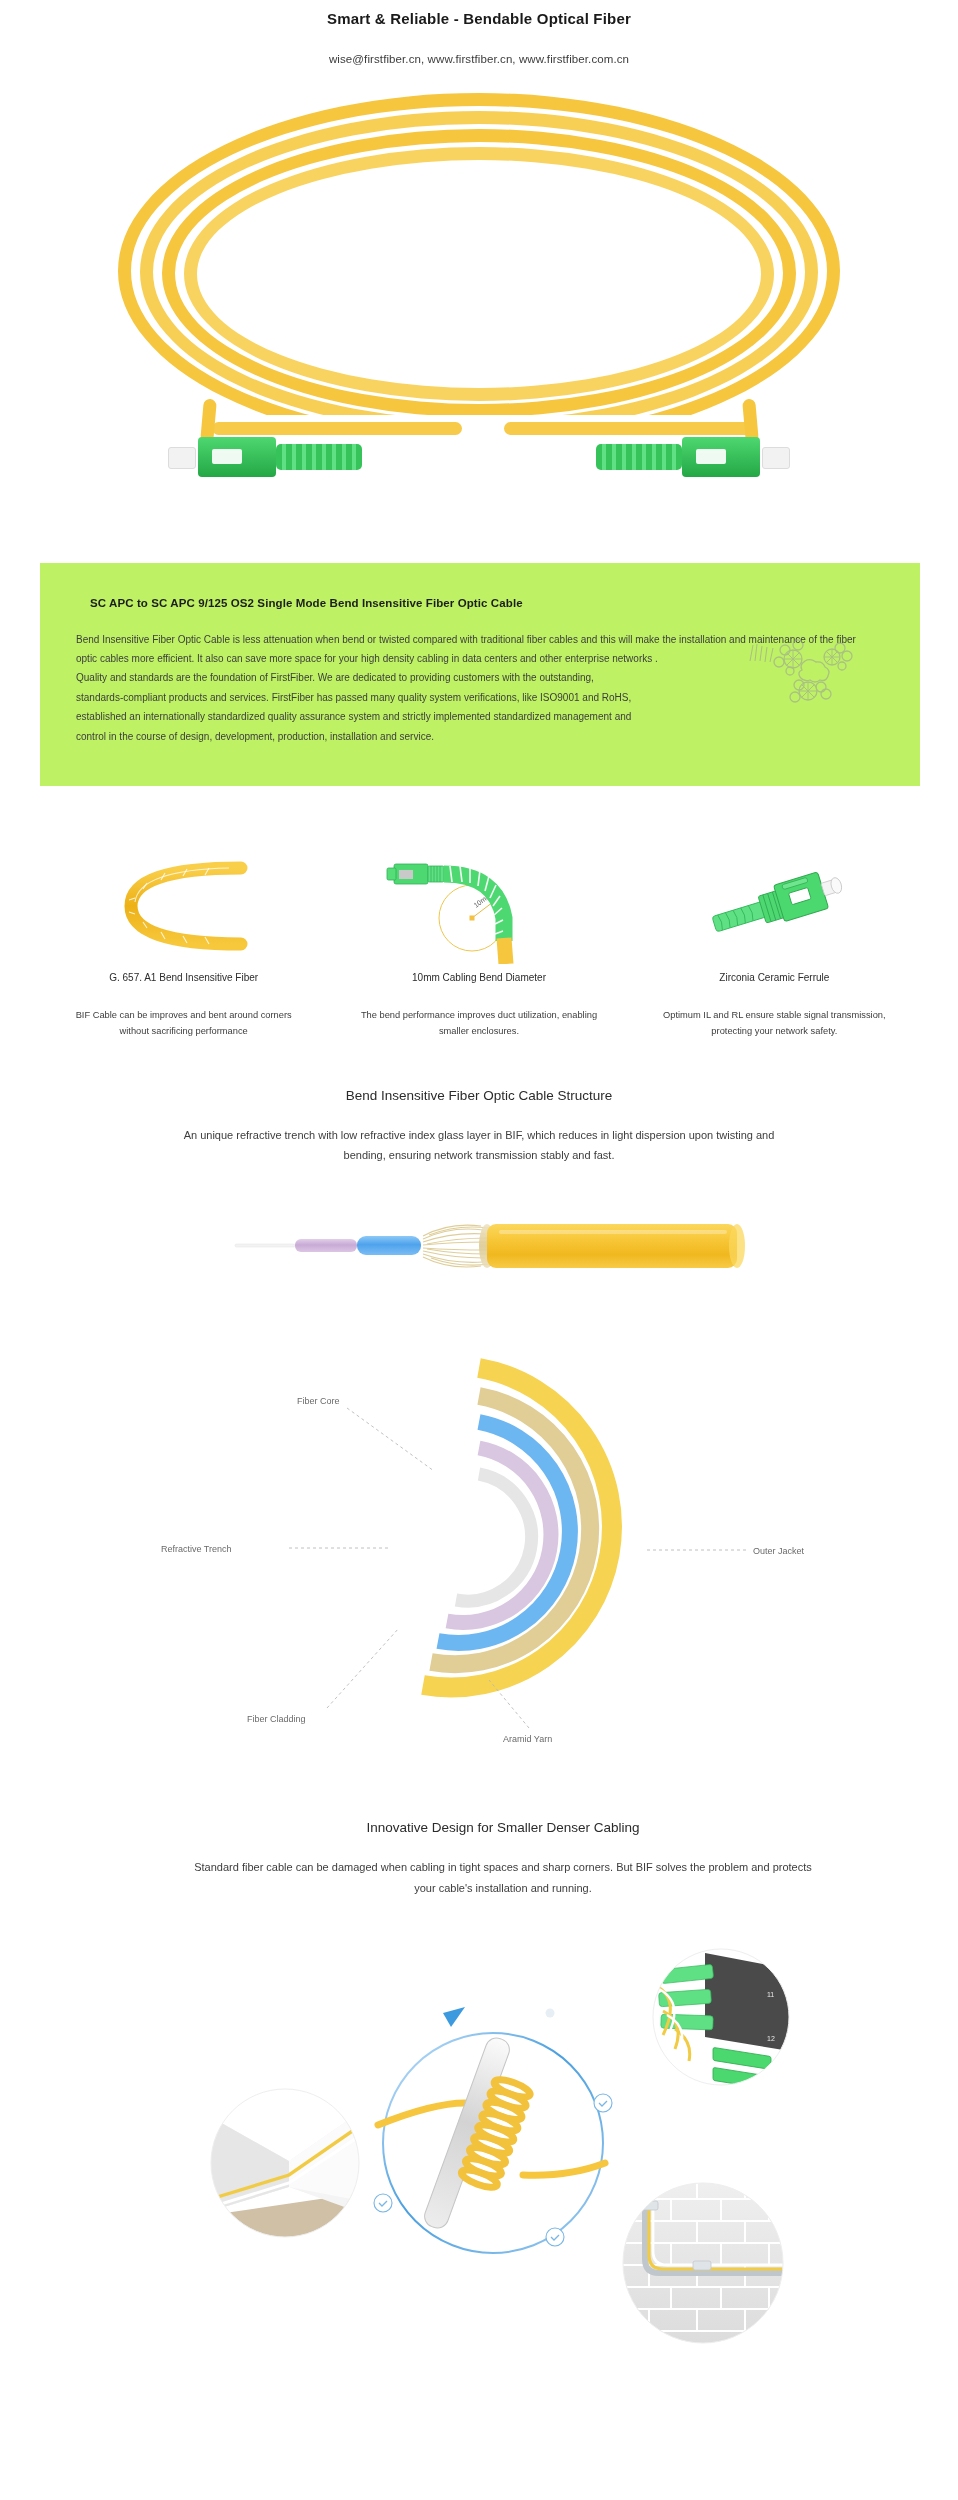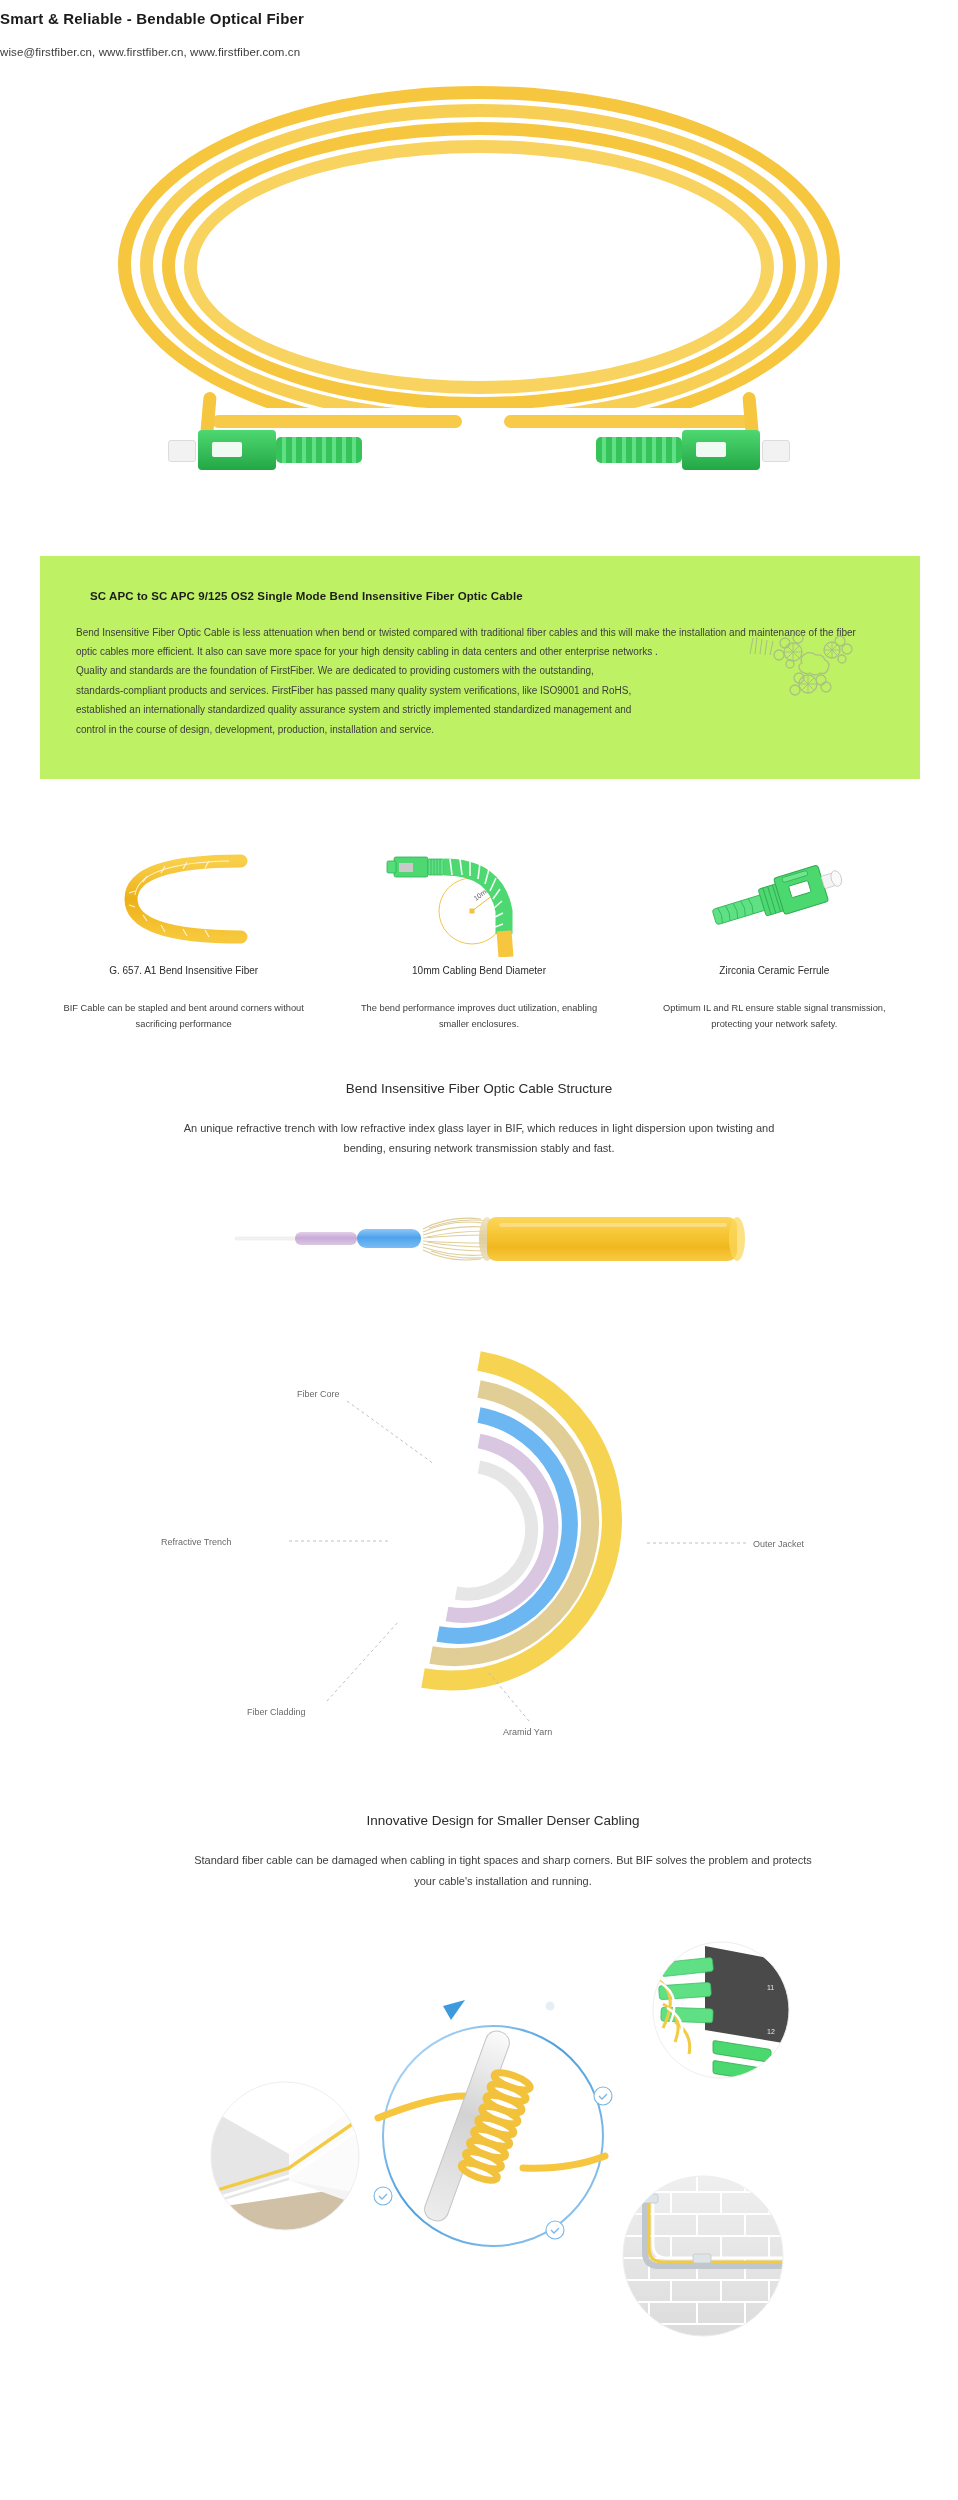--- a/index.html
+++ b/index.html
@@ -6,26 +6,26 @@
   body{
     width:958px;
     background:#ffffff;
     font-family:"Liberation Sans", sans-serif;
     color:#333;
     -webkit-font-smoothing:antialiased;
   }
   .page{position:relative;width:958px;height:2500px;overflow:hidden;background:#fff;}
 
   
-  .header{padding-top:10px;text-align:left;}
+  .header{padding-top:10px;text-align:center;}
   .header-title{
     font-size:15px;font-weight:bold;color:#1a1a1a;letter-spacing:.2px;
   }
   .header-sub{
-    margin-top:19px;font-size:11.5px;color:#3c3c3c;letter-spacing:.1px;
+    margin-top:26px;font-size:11.5px;color:#3c3c3c;letter-spacing:.1px;
   }
 
   
   .hero{position:relative;width:958px;height:440px;margin-top:6px;}
   .hero-stage{position:absolute;left:50%;top:0;transform:translateX(-50%);width:790px;height:430px;}
   .coil{position:absolute;box-sizing:border-box;border-style:solid;border-radius:50%;}
   
   .coil.c1{left:34px;  top:22px;  width:722px;height:356px;border-width:13px;border-color:#f6c63f;}
   .coil.c2{left:56px;  top:40px;  width:678px;height:322px;border-width:13px;border-color:#f8cf55;}
   .coil.c3{left:78px;  top:58px;  width:634px;height:288px;border-width:13px;border-color:#f6c63f;}
@@ -174,21 +174,21 @@
                 <stop offset="50%" stop-color="#edb117"></stop>
                 <stop offset="100%" stop-color="#f7c83c"></stop>
             </linearGradient>
           </defs>
           <path d="M132 12 Q22 12 22 50 Q22 88 132 88" fill="none" stroke="url(#ug)" stroke-width="13" stroke-linecap="round"></path>
           <path d="M120 12 Q30 14 26 46" fill="none" stroke="#ffffff" stroke-width="1.1" opacity=".75"></path>
           <path d="M100 12 L96 19 M78 13 L74 20 M56 17 L52 24 M38 27 L34 33 M26 42 L20 44 M26 58 L20 56 M38 72 L34 66 M56 83 L52 76 M78 87 L74 80 M100 88 L96 81" stroke="#ffffff" stroke-width="1.1" opacity=".8" fill="none"></path>
         </svg>
       </div>
       <div class="feature-title">G. 657. A1 Bend Insensitive Fiber</div>
-      <div class="feature-desc">BIF Cable can be stapled and bent around corners without sacrificing performance</div>
+      <div class="feature-desc">BIF Cable can be improves and bent around corners without sacrificing performance</div>
     </div>
 
     <div class="feature">
       <div class="feature-art">
         <svg class="f2" width="190" height="118" viewBox="0 0 190 118">
 
           <circle cx="88" cy="72" r="33" fill="none" stroke="#f0c64a" stroke-width="1"></circle>
           <line x1="88" y1="72" x2="113" y2="53" stroke="#e8b93c" stroke-width="1"></line>
           <rect x="85.5" y="69.5" width="5" height="5" fill="#f3c242"></rect>
           <text x="92" y="62" class="lbl" transform="rotate(-37 92 62)" style="font-size:7px;fill:#5a5a5a">10mm</text>

